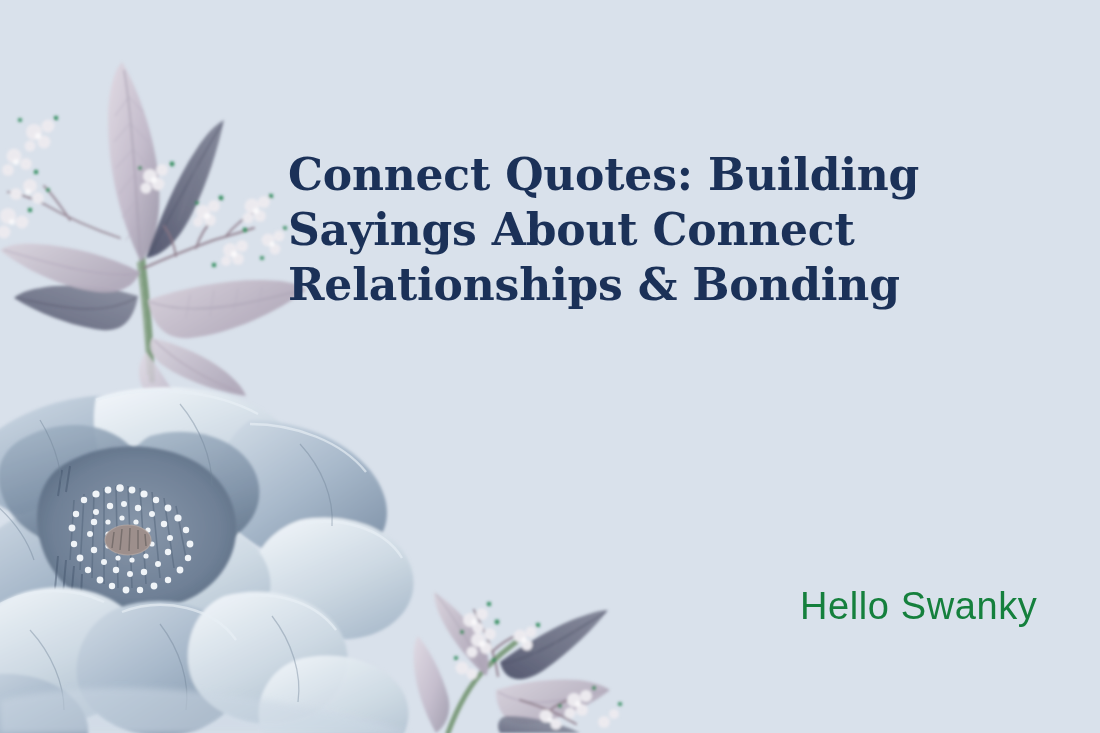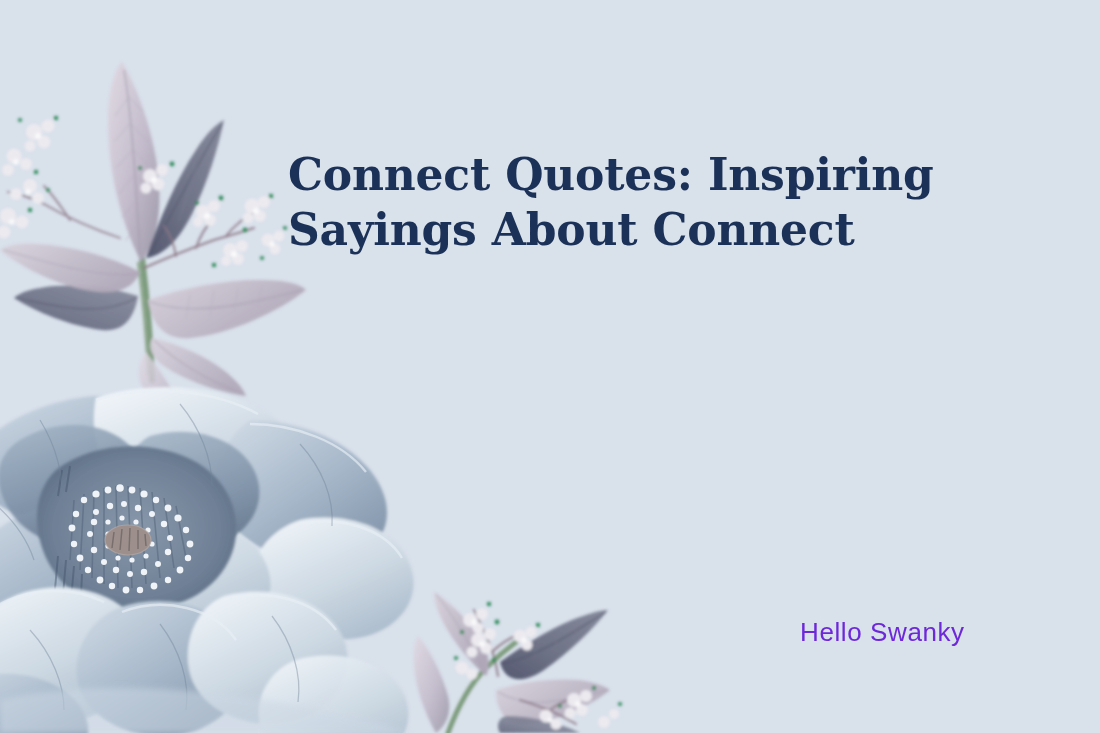--- a/index.html
+++ b/index.html
@@ -33,25 +33,25 @@
     font-size: 44px;
     line-height: 55px;
     letter-spacing: -0.2px;
     margin: 0;
     text-rendering: optimizeLegibility;
   }
   .headline .line { display: block; white-space: nowrap; }
   .brand {
     position: absolute;
     left: 800px;
-    top: 617px;
-    color: #6d28d9;
+    top: 585px;
+    color: #15803d;
     font-family: "Liberation Sans", sans-serif;
     font-weight: 400;
-    font-size: 26px;
+    font-size: 38px;
     letter-spacing: 0.6px;
     white-space: nowrap;
   }
 </style>
 </head>
 <body>
 
 <div id="canvas">
 
   <svg class="art-layer" viewBox="0 0 1100 733" preserveAspectRatio="none" xmlns="http://www.w3.org/2000/svg">
@@ -469,19 +469,20 @@
         <g fill="#2d8a5a">
           <circle cx="594" cy="688" r="2.2"></circle>
             <circle cx="560" cy="706" r="2"></circle>
           <circle cx="620" cy="704" r="2"></circle>
         </g>
       </g>
     </g>
   </svg>
 
   <h1 class="headline">
-    <span class="line">Connect Quotes: Inspiring</span>
+    <span class="line">Connect Quotes: Building</span>
     <span class="line">Sayings About Connect</span>
+    <span class="line">Relationships &amp; Bonding</span>
   </h1>
 
   <div class="brand">Hello Swanky</div>
 
 </div>
 
 </body></html>

